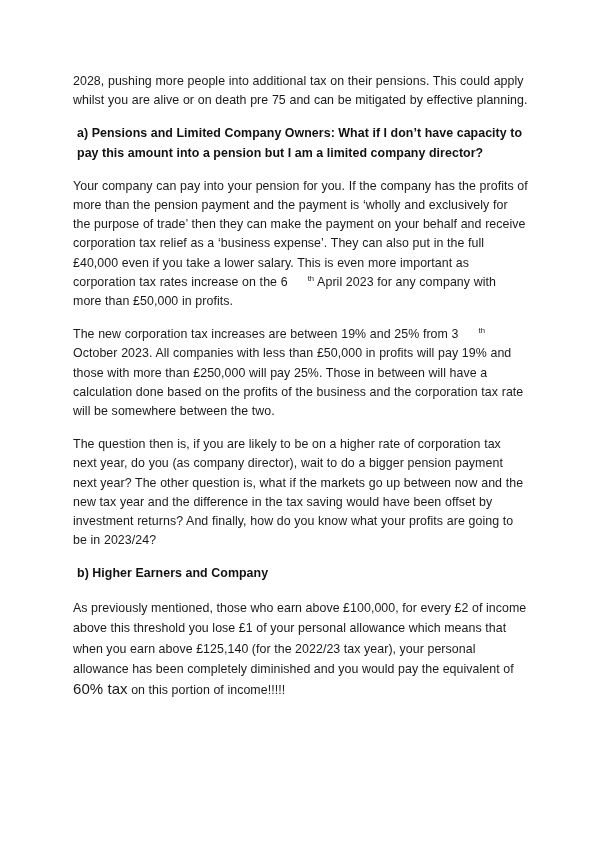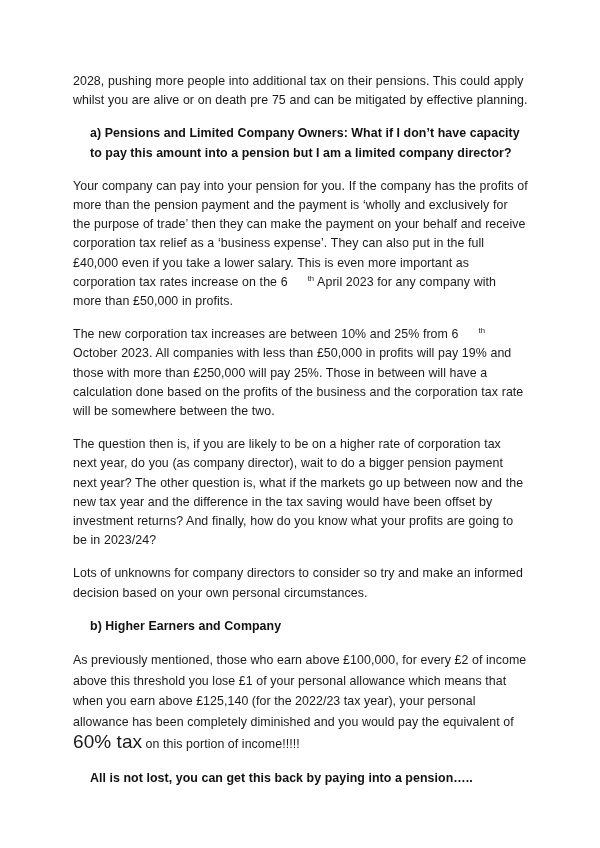--- a/index.html
+++ b/index.html
@@ -28,36 +28,36 @@
   p.para {
     margin: 0 0 14px 0;
     font-size: 12.4px;
     line-height: 19.2px;
     text-align: left;
     letter-spacing: 0.005em;
     word-spacing: 0.01em;
     color: #1a1a1a;
   }
   p.heading {
-    margin: 0 0 14px 17px;
+    margin: 0 0 14px 4px;
     font-size: 12.4px;
     line-height: 19.2px;
     font-weight: bold;
     color: #111111;
     letter-spacing: 0.005em;
   }
   p.callout-para {
     margin: 0 0 14px 0;
     font-size: 12.4px;
     line-height: 20.5px;
     color: #1a1a1a;
     letter-spacing: 0.005em;
   }
   .big-tax {
-    font-size: 19px;
+    font-size: 15px;
     line-height: 1;
     color: #1a1a1a;
   }
   sup {
     font-size: 0.62em;
     vertical-align: super;
     line-height: 0;
     margin-left: 20px;
   }
   .nowrap { white-space: nowrap; }
@@ -68,26 +68,24 @@
 <div class="page">
   <div class="doc-body">
 
     <p class="para">2028, pushing more people into additional tax on their pensions. This could apply whilst you are alive or on death pre 75 and can be mitigated by effective planning.</p>
 
 
     <p class="heading">a) Pensions and Limited Company Owners: What if I don’t have capacity to pay this amount into a pension but I am a limited company director?</p>
 
     <p class="para"><span>Your company can pay into your pension for you. If the company has the profits of more than the pension payment and the payment is ‘wholly and exclusively for the purpose of trade’ then they can make the payment on your behalf and receive corporation tax relief as a ‘business expense’. They can also put in the full £40,000 even if you take a lower salary. This is even more important as corporation tax rates increase on the 6</span><sup>th</sup><span> April 2023 for any company with more than £50,000 in profits.</span></p>
 
-    <p class="para"><span>The new corporation tax increases are between 10% and 25% from 6</span><sup>th</sup><span> October 2023. All companies with less than £50,000 in profits will pay 19% and those with more than £250,000 will pay 25%. Those in between will have a calculation done based on the profits of the business and the corporation tax rate will be somewhere between the two.</span></p>
+    <p class="para"><span>The new corporation tax increases are between 19% and 25% from 3</span><sup>th</sup><span> October 2023. All companies with less than £50,000 in profits will pay 19% and those with more than £250,000 will pay 25%. Those in between will have a calculation done based on the profits of the business and the corporation tax rate will be somewhere between the two.</span></p>
 
     <p class="para">The question then is, if you are likely to be on a higher rate of corporation tax next year, do you (as company director), wait to do a bigger pension payment next year? The other question is, what if the markets go up between now and the new tax year and the difference in the tax saving would have been offset by investment returns? And finally, how do you know what your profits are going to be in 2023/24?</p>
 
-    <p class="para">Lots of unknowns for company directors to consider so try and make an informed decision based on your own personal circumstances.</p>
 
     <p class="heading">b) Higher Earners and Company</p>
 
     <p class="callout-para"><span>As previously mentioned, those who earn above £100,000, for every £2 of income above this threshold you lose £1 of your personal allowance which means that when you earn above £125,140 (for the 2022/23 tax year), your personal allowance has been completely diminished and you would pay the equivalent of </span><span class="big-tax nowrap">60% tax</span><span> on this portion of income!!!!!</span></p>
 
-    <p class="heading">All is not lost, you can get this back by paying into a pension…..</p>
 
   </div>
 </div>
 
 </body></html>

